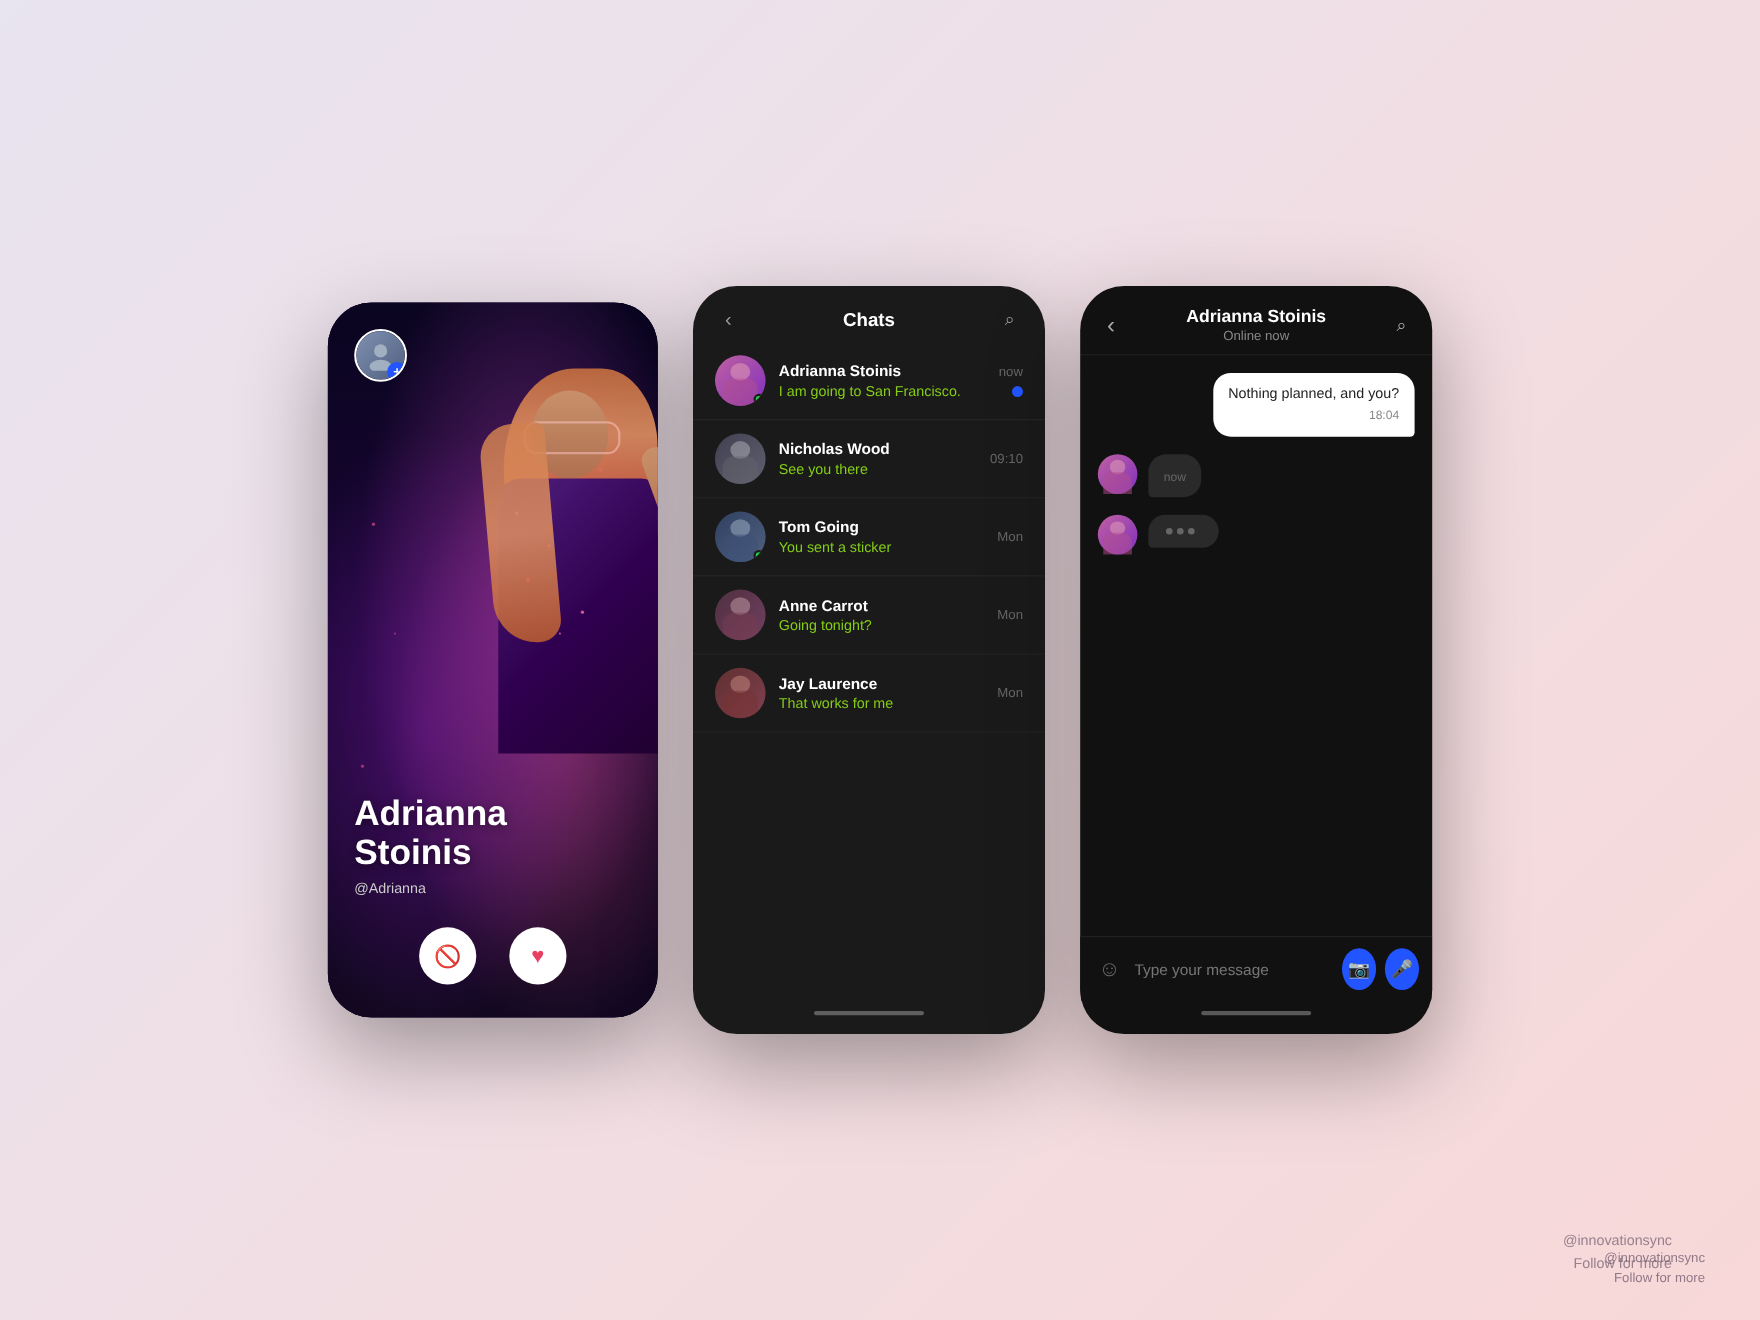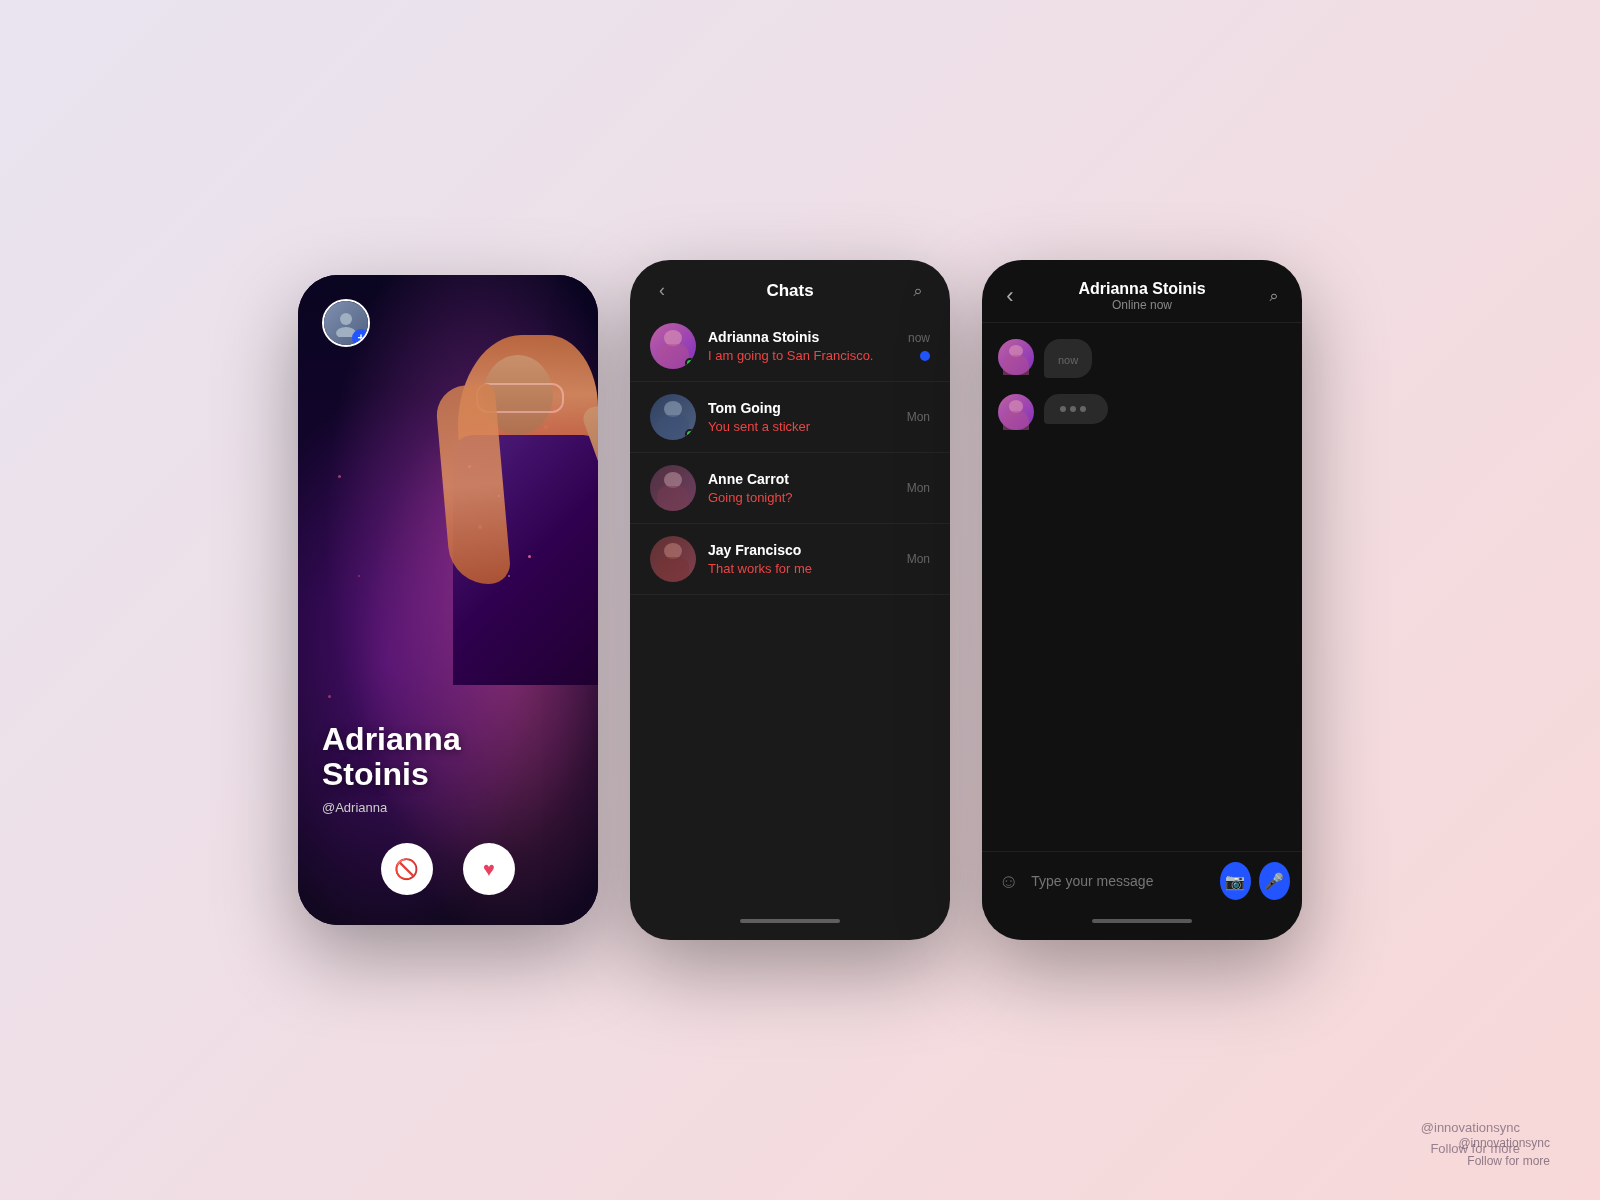--- a/index.html
+++ b/index.html
@@ -230,21 +230,21 @@
 
     .chat-name {
       font-size: 14px;
       font-weight: 600;
       color: white;
       margin-bottom: 3px;
     }
 
     .chat-preview {
       font-size: 13px;
-      color: #ef4444;
+      color: #84cc16;
       white-space: nowrap;
       overflow: hidden;
       text-overflow: ellipsis;
     }
 
     .chat-meta {
       display: flex;
       flex-direction: column;
       align-items: flex-end;
       gap: 6px;
@@ -559,20 +559,35 @@
               <div class="chat-name">Adrianna Stoinis</div>
               <div class="chat-preview">I am going to San Francisco.</div>
             </div>
             <div class="chat-meta">
               <div class="chat-time">now</div>
               <div class="unread-dot"></div>
             </div>
           </div>
 
 
+          <div class="chat-item">
+            <div class="chat-avatar av-nicholas">
+              <div class="person-shape">
+                <div class="person-head" style="background:rgba(180,180,190,0.5);"></div>
+                <div class="person-body" style="background:rgba(100,100,110,0.5);"></div>
+              </div>
+            </div>
+            <div class="chat-content">
+              <div class="chat-name">Nicholas Wood</div>
+              <div class="chat-preview">See you there</div>
+            </div>
+            <div class="chat-meta">
+              <div class="chat-time">09:10</div>
+            </div>
+          </div>
 
           <div class="chat-item">
             <div class="chat-avatar av-tom" style="position:relative;">
               <div class="person-shape">
                 <div class="person-head" style="background:rgba(160,180,200,0.5);"></div>
                 <div class="person-body" style="background:rgba(60,80,120,0.5);"></div>
               </div>
               <div style="position:absolute;bottom:1px;right:1px;width:10px;height:10px;border-radius:50%;background:#22cc44;border:2px solid #1a1a1a;"></div>
             </div>
             <div class="chat-content">
@@ -601,21 +616,21 @@
           </div>
 
           <div class="chat-item">
             <div class="chat-avatar av-jay">
               <div class="person-shape">
                 <div class="person-head" style="background:rgba(200,140,130,0.5);"></div>
                 <div class="person-body" style="background:rgba(120,50,50,0.5);"></div>
               </div>
             </div>
             <div class="chat-content">
-              <div class="chat-name">Jay Francisco</div>
+              <div class="chat-name">Jay Laurence</div>
               <div class="chat-preview">That works for me</div>
             </div>
             <div class="chat-meta">
               <div class="chat-time">Mon</div>
             </div>
           </div>
 
         </div>
 
         <div class="phone-bar">
@@ -632,20 +647,28 @@
           <div class="chat-header-center">
             <div class="chat-contact-name">Adrianna Stoinis</div>
             <div class="chat-status">Online now</div>
           </div>
           <div class="header-icon" style="color:#aaa;font-size:16px;">⌕</div>
         </div>
 
         <div class="messages-area">
 
 
+          <div class="message-row sent">
+            <div>
+              <div class="bubble sent">
+                <span>Nothing planned, and you?</span>
+                <div class="bubble-time">18:04</div>
+              </div>
+            </div>
+          </div>
 
           <div class="message-row">
             <div class="msg-avatar" style="background:linear-gradient(135deg,#c060a0,#8030c0);">
               <div class="person-shape">
                 <div class="person-head" style="background:rgba(220,150,180,0.6);"></div>
                 <div class="person-body" style="background:rgba(180,80,140,0.5);"></div>
               </div>
             </div>
             <div>
               <div class="bubble received">

